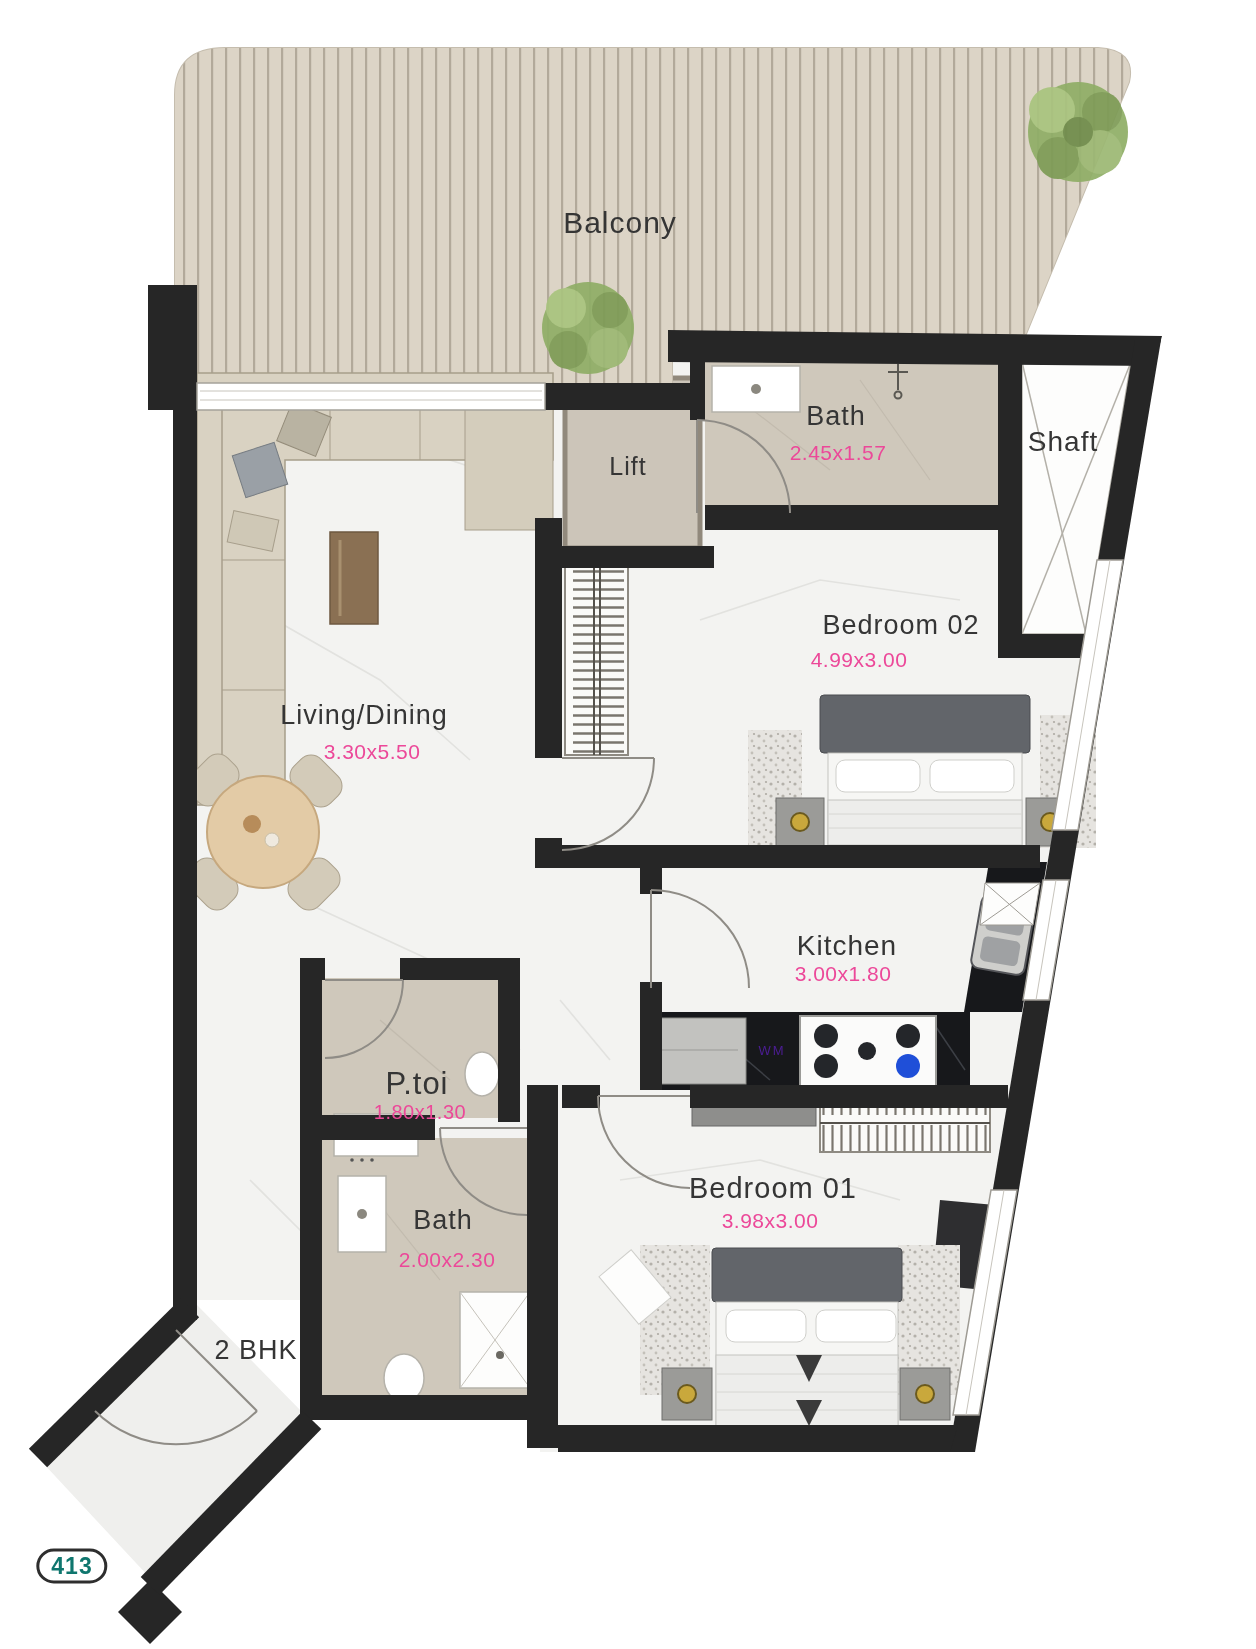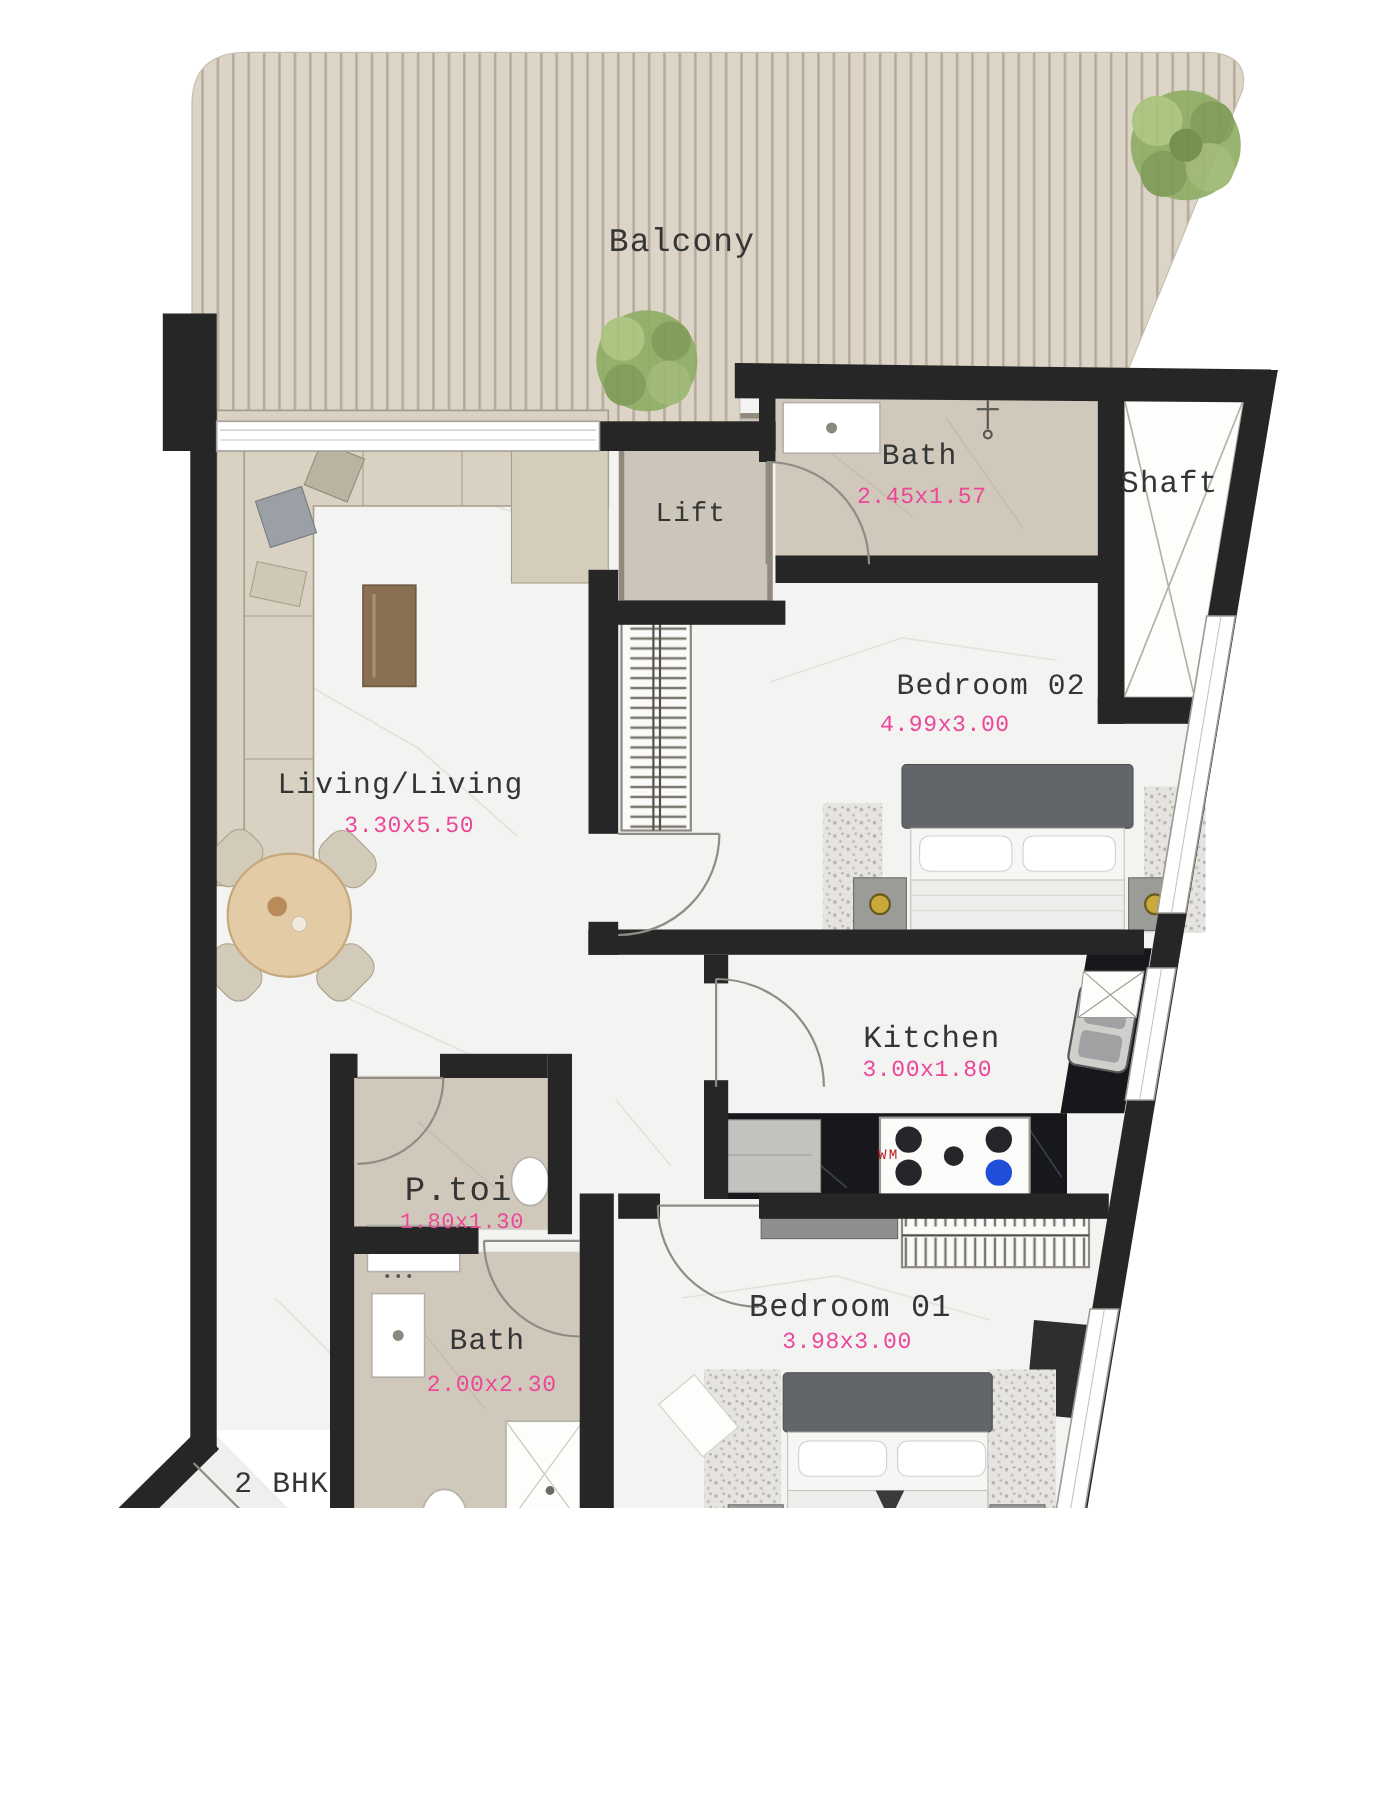--- a/index.html
+++ b/index.html
@@ -1,24 +1,24 @@
 <!DOCTYPE html>
 <html><head>
 <meta charset="utf-8">
 <style>
   html,body{margin:0;padding:0;background:#ffffff;}
-  #stage{position:relative;width:1256px;height:1371px;background:#ffffff;overflow:hidden;
-         font-family:Liberation Mono, monospace;}
+  #stage{position:relative;width:1256px;height:1649px;background:#ffffff;overflow:hidden;
+         font-family:Liberation Sans, sans-serif;}
   #plansvg{position:absolute;left:0;top:0;}
   .lbl{position:absolute;transform:translate(-50%,-50%);white-space:nowrap;color:#353535;
        letter-spacing:1px;text-align:center;line-height:1.1;}
   .room-name{font-size:27px;}
   .room-dims{font-size:21px;letter-spacing:0.5px;color:#ec4899;}
   .big{font-size:30px;}
-  .wm{font-size:13px;color:#b91c1c;letter-spacing:2px;margin-left:36px;}
+  .wm{font-size:13px;color:#4c1d95;letter-spacing:2px;}
   .unit-pill{position:absolute;transform:translate(-50%,-50%);background:#ffffff;
        border:3px solid #2e2e2e;border-radius:18px;padding:1px 12px;font-size:23px;
        font-weight:bold;color:#0f766e;letter-spacing:1px;}
 </style>
 </head>
 <body>
 
 <div id="stage">
 <svg id="plansvg" width="1256" height="1649" viewBox="0 0 1256 1649">
   <defs>
@@ -298,21 +298,21 @@
     </g>
     <g>
       <line x1="176" y1="1330" x2="257" y2="1411"></line>
           <path d="M 257,1411 A 115 115 0 0 1 95,1411"></path>
     </g>
   </g>
 </svg>
 
 <div class="lbl big" style="left:620px;top:222px;">Balcony</div>
 
-<div class="lbl room-name" style="left:364px;top:716px;">Living/Living</div>
+<div class="lbl room-name" style="left:364px;top:716px;">Living/Dining</div>
 <div class="lbl room-dims" style="left:372px;top:752px;">3.30x5.50</div>
 
 <div class="lbl room-name" style="left:628px;top:467px;font-size:25px;">Lift</div>
 
 <div class="lbl room-name" style="left:836px;top:417px;">Bath</div>
 <div class="lbl room-dims" style="left:838px;top:453px;">2.45x1.57</div>
 
 <div class="lbl room-name" style="left:1063px;top:442px;font-size:28px;">Shaft</div>
 
 <div class="lbl room-name" style="left:901px;top:626px;font-size:27px;">Bedroom 02</div>

